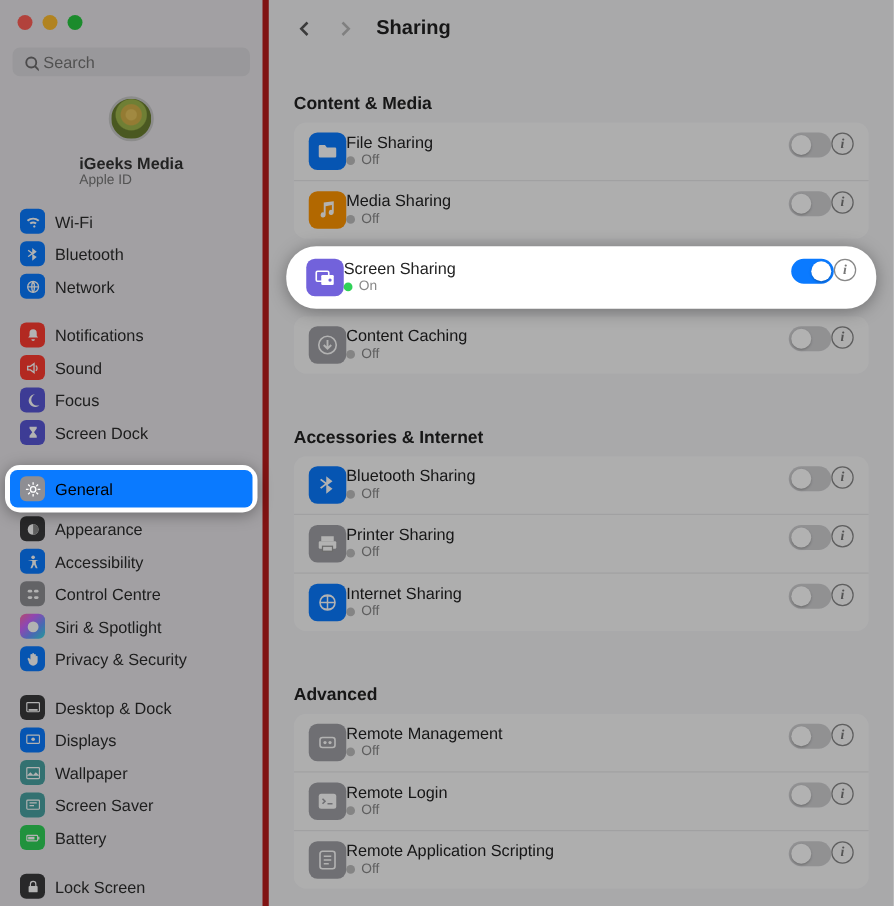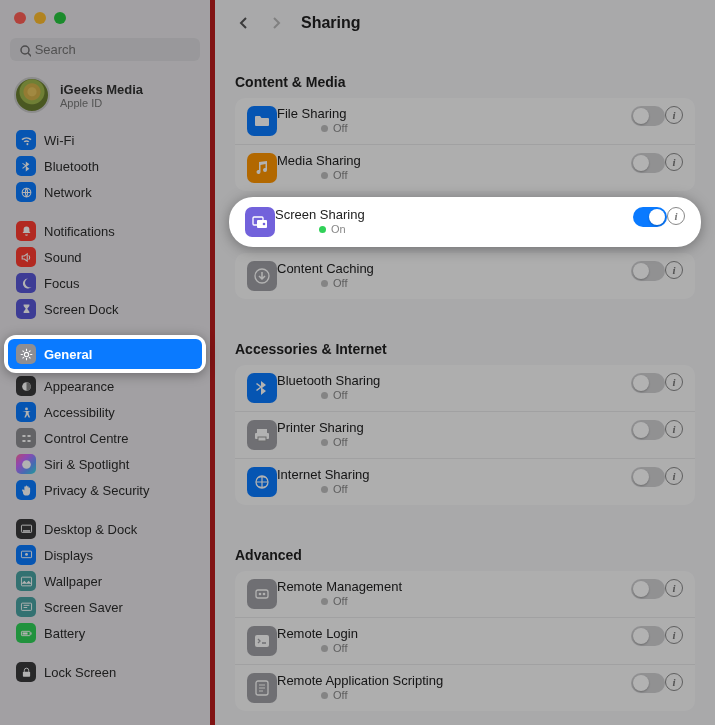--- a/index.html
+++ b/index.html
@@ -12,29 +12,29 @@
   .traffic { display: flex; gap: 8px; padding: 2px 0 14px 4px; }
   .dot { width: 12px; height: 12px; border-radius: 50%; }
   .dot.red    { background: #ff5f57; }
   .dot.yellow { background: #febc2e; }
   .dot.green  { background: #28c840; }
 
   .search { display: flex; align-items: center; background: #dcdade; border-radius: 6px; padding: 4px 8px; margin-bottom: 14px; }
   .search svg { width: 14px; height: 14px; opacity: .5; margin-right: 4px; }
   .search input { border: none; background: transparent; font-size: 13px; outline: none; color: #666; width: 100%; }
 
-  .account { display: flex; align-items: center; gap: 10px; padding: 2px 4px 14px 4px; }
+  .account { display: flex; align-items: center; gap: 10px; padding: 2px 4px 14px 4px; flex-direction: column; }
   .avatar { width: 36px; height: 36px; border-radius: 50%; background: radial-gradient(circle at 50% 40%, #e7c55e 0 4px, #d4b14a 5px 8px, #9fb64d 9px 12px, #6b7f30 13px 18px); border: 2px solid #c9c9c9; }
   .account-text .name { font-size: 13px; font-weight: 600; color: #333; }
   .account-text .sub  { font-size: 11px; color: #777; }
 
   .side-list { display: flex; flex-direction: column; gap: 1px; }
   .side-group { margin-top: 12px; }
   .side-item { display: flex; align-items: center; gap: 8px; padding: 3px 6px; border-radius: 6px; font-size: 13px; color: #2c2c2c; cursor: default; }
-  .side-item.selected { background: #0a7aff; color: #ffffff; font-weight: bold; }
+  .side-item.selected { background: #0a7aff; color: #000000; }
   .sicon { width: 20px; height: 20px; border-radius: 5px; display: flex; align-items: center; justify-content: center; flex-shrink: 0; }
   .sicon svg { width: 13px; height: 13px; fill: #fff; }
 
   .selected-wrap { position: relative; z-index: 60; background: #fff; border-radius: 12px; padding: 4px; margin: 0 -6px; box-shadow: 0 2px 12px rgba(0,0,0,0.35); }
   .selected-wrap .side-item { padding: 5px 8px; }
 
   
   .main { flex: 1; overflow: hidden; padding: 0; }
   .header { display: flex; align-items: center; gap: 10px; padding: 12px 20px 10px 18px; }
   .nav-btn { width: 22px; height: 22px; display: flex; align-items: center; justify-content: center; }
@@ -44,21 +44,21 @@
 
   .content { padding: 6px 20px 0 20px; }
   .sect-title { font-size: 14px; font-weight: 700; color: #222; margin: 24px 0 8px 0; }
   .card { background: rgba(255,255,255,0.55); border-radius: 10px; overflow: hidden; }
   .row { display: flex; align-items: flex-start; padding: 8px 12px; gap: 0; }
   .row + .row { border-top: 1px solid rgba(0,0,0,0.07); }
   .ricon { width: 30px; height: 30px; border-radius: 7px; display: flex; align-items: center; justify-content: center; flex-shrink: 0; }
   .ricon svg { width: 18px; height: 18px; fill: #fff; }
   .rtext { flex: 1; }
   .rtitle { font-size: 13px; font-weight: 500; color: #222; }
-  .rstatus { font-size: 11px; color: #888; display: flex; align-items: center; gap: 5px; margin-top: 1px; margin-left: 44px; }
+  .rstatus { font-size: 11px; color: #888; display: flex; align-items: center; gap: 5px; margin-top: 1px; }
   .status-dot { width: 7px; height: 7px; border-radius: 50%; background: #bdbdbd; }
   .status-dot.on { background: #30d158; }
 
   .toggle { width: 34px; height: 20px; border-radius: 10px; background: #d0d0d2; position: relative; flex-shrink: 0; }
   .toggle::after { content: ""; position: absolute; width: 16px; height: 16px; border-radius: 50%; background: #fff; top: 2px; left: 2px; box-shadow: 0 1px 2px rgba(0,0,0,.25); }
   .toggle.on { background: #0a7aff; }
   .toggle.on::after { left: 16px; }
 
   .info { width: 18px; height: 18px; border: 1.5px solid #888; border-radius: 50%; display: flex; align-items: center; justify-content: center; font-size: 11px; font-weight: 600; color: #777; flex-shrink: 0; font-style: italic; font-family: Georgia, serif; }
 

